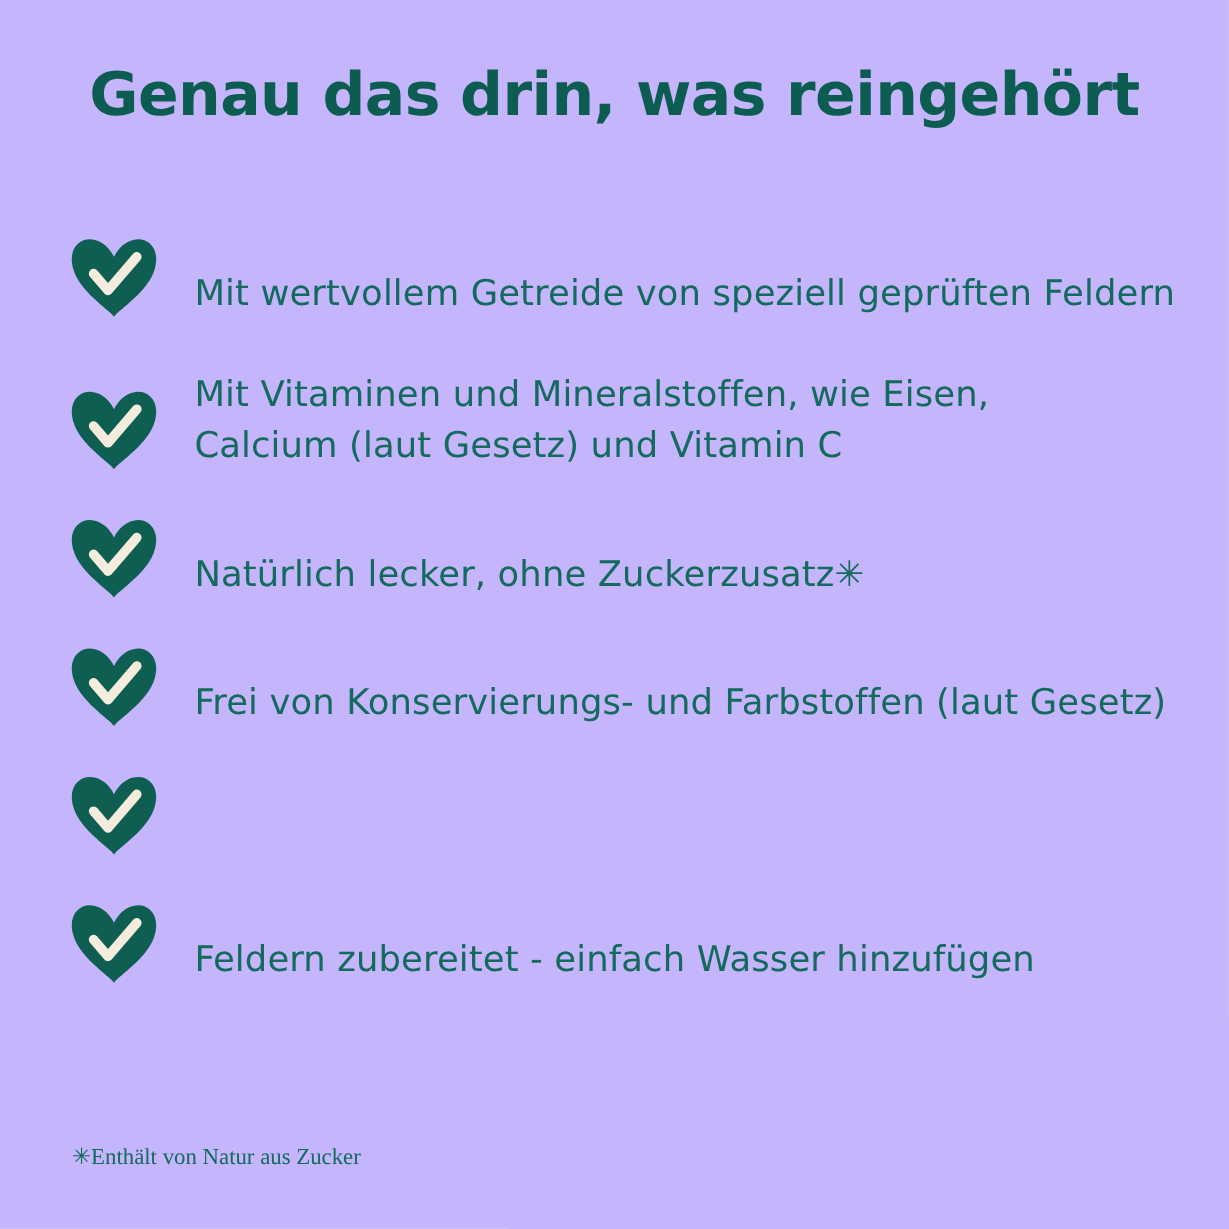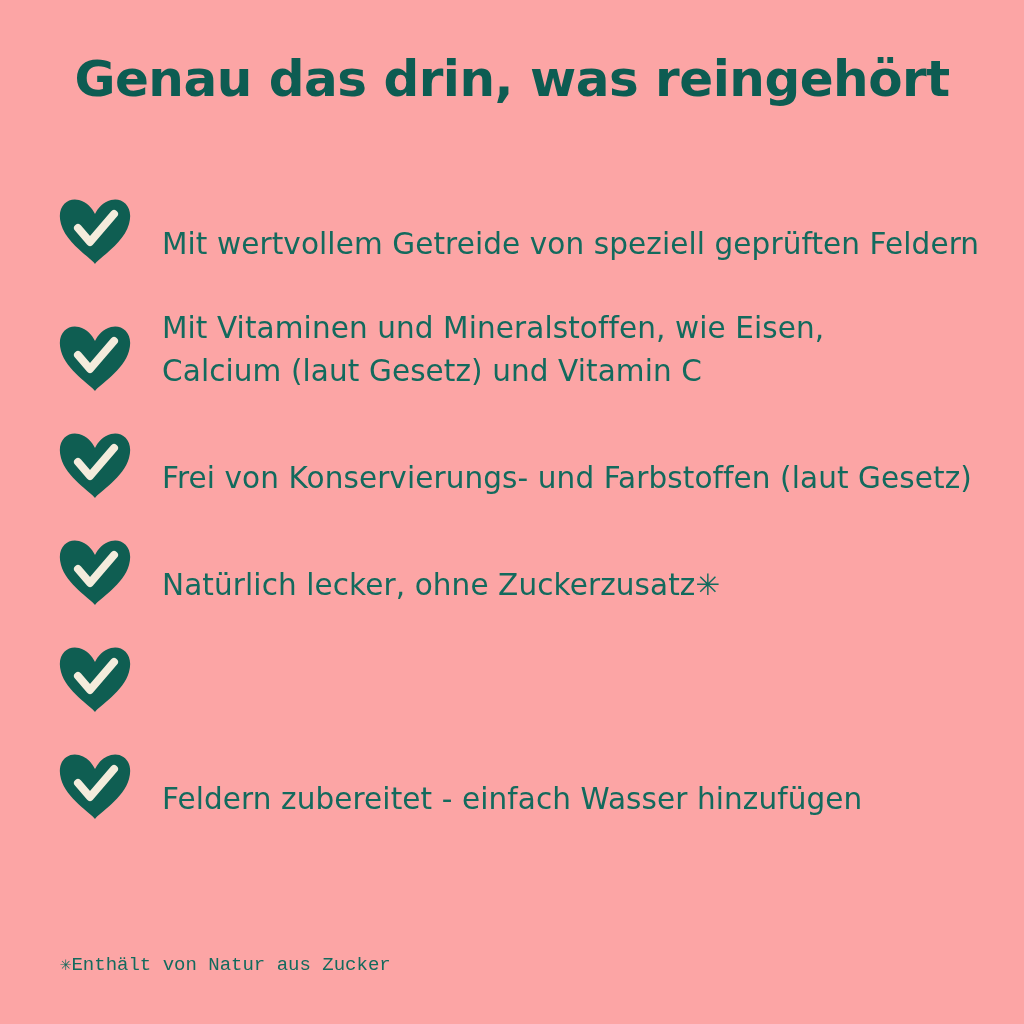--- a/index.html
+++ b/index.html
@@ -11,21 +11,21 @@
     height: 1024px;
     background: #f4ecdc;
     font-family: "DejaVu Sans", sans-serif;
     overflow: hidden;
   }
   .page {
     position: relative;
     width: 1024px;
     height: 1024px;
     box-sizing: border-box;
-    background: #fca5a5;
+    background: #c4b5fd;
   }
   .headline {
     position: absolute;
     left: 0;
     top: 52px;
     width: 1024px;
     text-align: center;
     color: #0d5c52;
     font-family: "DejaVu Sans", sans-serif;
     font-size: 50px;
@@ -67,21 +67,21 @@
     line-height: 1.45;
     padding-top: 4px;
     letter-spacing: 0.1px;
     white-space: pre-line;
   }
   .footnote {
     position: absolute;
     left: 60px;
     top: 953px;
     color: #136a5d;
-    font-family: Liberation Mono, monospace;
+    font-family: Liberation Serif, serif;
     font-size: 19px;
     line-height: 1.3;
   }
 </style>
 </head>
 <body>
 
 <div class="page">
 
   <div class="headline">Genau das drin, was reingehört</div>
@@ -109,31 +109,31 @@
 Calcium (laut Gesetz) und Vitamin C</span>
     </div>
 
     <div class="item">
       <span class="heart-wrap">
         <svg class="heart-icon" viewBox="0 0 74 68" xmlns="http://www.w3.org/2000/svg" aria-hidden="true">
           <path d="M37 66 C33 60 8 45 3 26 C-2 8 10 -1 21 2 C29 4 34 10 37 16 C40 10 45 4 53 2 C64 -1 76 8 71 26 C66 45 41 60 37 66 Z" fill="#0f5e52"></path>
           <path d="M20 30 L32 44 L56 16" fill="none" stroke="#f4ecdc" stroke-width="8" stroke-linecap="round" stroke-linejoin="round"></path>
         </svg>
       </span>
-      <span class="text">Frei von Konservierungs- und Farbstoffen (laut Gesetz)</span>
+      <span class="text">Natürlich lecker, ohne Zuckerzusatz✳</span>
     </div>
 
     <div class="item">
       <span class="heart-wrap">
         <svg class="heart-icon" viewBox="0 0 74 68" xmlns="http://www.w3.org/2000/svg" aria-hidden="true">
           <path d="M37 66 C33 60 8 45 3 26 C-2 8 10 -1 21 2 C29 4 34 10 37 16 C40 10 45 4 53 2 C64 -1 76 8 71 26 C66 45 41 60 37 66 Z" fill="#0f5e52"></path>
           <path d="M20 30 L32 44 L56 16" fill="none" stroke="#f4ecdc" stroke-width="8" stroke-linecap="round" stroke-linejoin="round"></path>
         </svg>
       </span>
-      <span class="text">Natürlich lecker, ohne Zuckerzusatz✳</span>
+      <span class="text">Frei von Konservierungs- und Farbstoffen (laut Gesetz)</span>
     </div>
 
     <div class="item">
       <span class="heart-wrap">
         <svg class="heart-icon" viewBox="0 0 74 68" xmlns="http://www.w3.org/2000/svg" aria-hidden="true">
           <path d="M37 66 C33 60 8 45 3 26 C-2 8 10 -1 21 2 C29 4 34 10 37 16 C40 10 45 4 53 2 C64 -1 76 8 71 26 C66 45 41 60 37 66 Z" fill="#0f5e52"></path>
           <path d="M20 30 L32 44 L56 16" fill="none" stroke="#f4ecdc" stroke-width="8" stroke-linecap="round" stroke-linejoin="round"></path>
         </svg>
       </span>
     </div>

